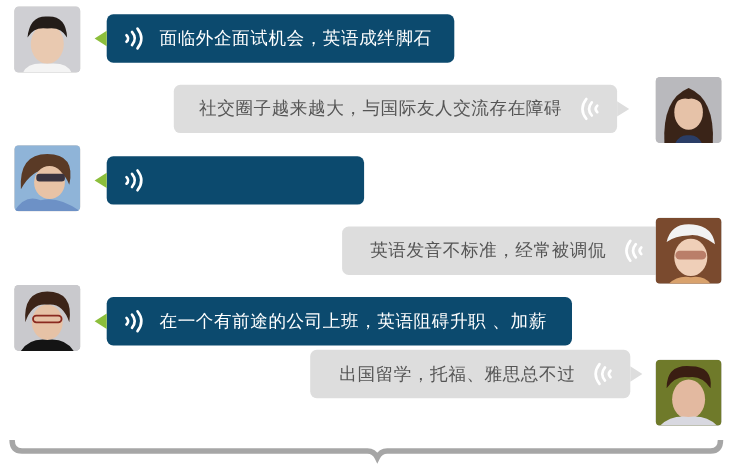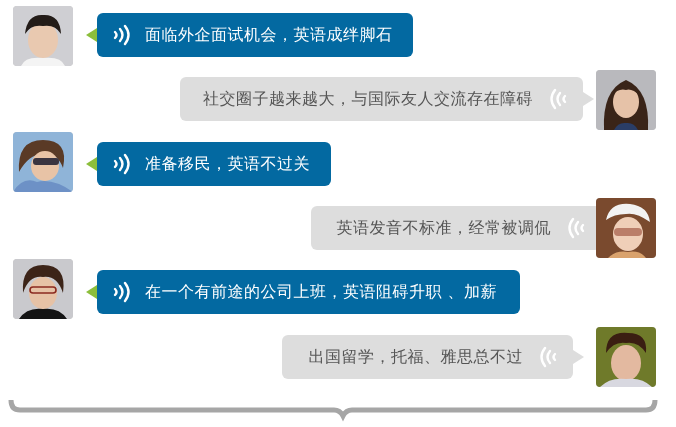--- a/index.html
+++ b/index.html
@@ -1,20 +1,20 @@
 <!DOCTYPE html>
 <html><head>
 <meta charset="utf-8">
 <style>
   html,body{margin:0;padding:0;background:#ffffff;}
   body{width:676px;height:427px;position:relative;overflow:hidden;font-family:"DejaVu Sans","Liberation Sans",sans-serif;}
   .avatar{position:absolute;width:60px;height:60px;border-radius:4px;overflow:hidden;background:#c8c8c8;}
   .avatar svg{display:block;width:60px;height:60px;}
   .bubble{position:absolute;height:44px;border-radius:6px;display:flex;align-items:center;font-size:16px;white-space:nowrap;box-sizing:border-box;}
-  .bubble.green{background:#0369a1;color:#ffffff;padding-left:14px;}
+  .bubble.green{background:#0c4a6e;color:#ffffff;padding-left:14px;}
   .bubble.gray{background:#dddddd;color:#555555;justify-content:flex-end;padding-right:14px;}
   .bubble.green::before{content:"";position:absolute;left:-11px;top:15px;border-top:7px solid transparent;border-bottom:7px solid transparent;border-right:11px solid #8cbe3b;}
   .bubble.gray::after{content:"";position:absolute;right:-11px;top:15px;border-top:7px solid transparent;border-bottom:7px solid transparent;border-left:11px solid #dddddd;}
   .wave{width:22px;height:22px;flex:0 0 auto;}
   .bubble.green .wave{margin-right:12px;}
   .bubble.gray .wave{margin-left:14px;}
   .msg{letter-spacing:0.5px;}
   .brace{position:absolute;left:0;top:395px;width:676px;height:32px;}
 </style>
 </head>
@@ -30,21 +30,21 @@
 </div>
 <div class="bubble green" style="left:97px;top:13px;width:316px;">
   <svg class="wave" viewBox="0 0 22 22">
       <path d="M4 8 Q7 11 4 14" stroke="#fff" stroke-width="2.4" fill="none" stroke-linecap="round"></path>
       <path d="M9 5 Q14 11 9 17" stroke="#fff" stroke-width="2.4" fill="none" stroke-linecap="round"></path>
       <path d="M14 2 Q21 11 14 20" stroke="#fff" stroke-width="2.4" fill="none" stroke-linecap="round"></path>
     </svg>
   <span class="msg">面临外企面试机会，英语成绊脚石</span>
 </div>
 
-<div class="bubble gray" style="left:180px;top:77px;width:403px;padding-left:40px;">
+<div class="bubble gray" style="left:158px;top:77px;width:403px;padding-left:40px;">
   <span class="msg">社交圈子越来越大，与国际友人交流存在障碍</span>
   <svg class="wave" viewBox="0 0 22 22">
       <path d="M18 8 Q15 11 18 14" stroke="#fff" stroke-width="2.4" fill="none" stroke-linecap="round"></path>
       <path d="M13 5 Q8 11 13 17" stroke="#fff" stroke-width="2.4" fill="none" stroke-linecap="round"></path>
       <path d="M8 2 Q1 11 8 20" stroke="#fff" stroke-width="2.4" fill="none" stroke-linecap="round"></path>
     </svg>
 </div>
 <div class="avatar" style="left:596px;top:70px;">
   <svg viewBox="0 0 60 60">
       <rect width="60" height="60" fill="#b9b9bd"></rect>
@@ -63,21 +63,20 @@
       <rect x="20" y="26" width="26" height="7" rx="3" fill="#3a3440"></rect>
       <path d="M0 60 Q10 44 24 50 Q40 46 60 60Z" fill="#6d91c6"></path>
     </svg>
 </div>
 <div class="bubble green" style="left:97px;top:142px;width:234px;">
   <svg class="wave" viewBox="0 0 22 22">
       <path d="M4 8 Q7 11 4 14" stroke="#fff" stroke-width="2.4" fill="none" stroke-linecap="round"></path>
       <path d="M9 5 Q14 11 9 17" stroke="#fff" stroke-width="2.4" fill="none" stroke-linecap="round"></path>
       <path d="M14 2 Q21 11 14 20" stroke="#fff" stroke-width="2.4" fill="none" stroke-linecap="round"></path>
     </svg>
-  <span class="msg">准备移民，英语不过关</span>
 </div>
 
 <div class="bubble gray" style="left:283px;top:206px;width:290px;margin-left:28px;">
   <span class="msg">英语发音不标准，经常被调侃</span>
   <svg class="wave" viewBox="0 0 22 22">
       <path d="M18 8 Q15 11 18 14" stroke="#fff" stroke-width="2.4" fill="none" stroke-linecap="round"></path>
       <path d="M13 5 Q8 11 13 17" stroke="#fff" stroke-width="2.4" fill="none" stroke-linecap="round"></path>
       <path d="M8 2 Q1 11 8 20" stroke="#fff" stroke-width="2.4" fill="none" stroke-linecap="round"></path>
     </svg>
 </div>
@@ -102,21 +101,21 @@
 </div>
 <div class="bubble green" style="left:97px;top:270px;width:423px;align-items:center;">
   <svg class="wave" viewBox="0 0 22 22">
       <path d="M4 8 Q7 11 4 14" stroke="#fff" stroke-width="2.4" fill="none" stroke-linecap="round"></path>
       <path d="M9 5 Q14 11 9 17" stroke="#fff" stroke-width="2.4" fill="none" stroke-linecap="round"></path>
       <path d="M14 2 Q21 11 14 20" stroke="#fff" stroke-width="2.4" fill="none" stroke-linecap="round"></path>
     </svg>
   <span class="msg">在一个有前途的公司上班，英语阻碍升职 、加薪</span>
 </div>
 
-<div class="bubble gray" style="left:282px;top:335px;width:291px;">
+<div class="bubble gray" style="left:282px;top:318px;width:291px;">
   <span class="msg">出国留学，托福、雅思总不过</span>
   <svg class="wave" viewBox="0 0 22 22">
       <path d="M18 8 Q15 11 18 14" stroke="#fff" stroke-width="2.4" fill="none" stroke-linecap="round"></path>
       <path d="M13 5 Q8 11 13 17" stroke="#fff" stroke-width="2.4" fill="none" stroke-linecap="round"></path>
       <path d="M8 2 Q1 11 8 20" stroke="#fff" stroke-width="2.4" fill="none" stroke-linecap="round"></path>
     </svg>
 </div>
 <div class="avatar" style="left:596px;top:327px;">
   <svg viewBox="0 0 60 60">
       <rect width="60" height="60" fill="#6f7a2a"></rect>

